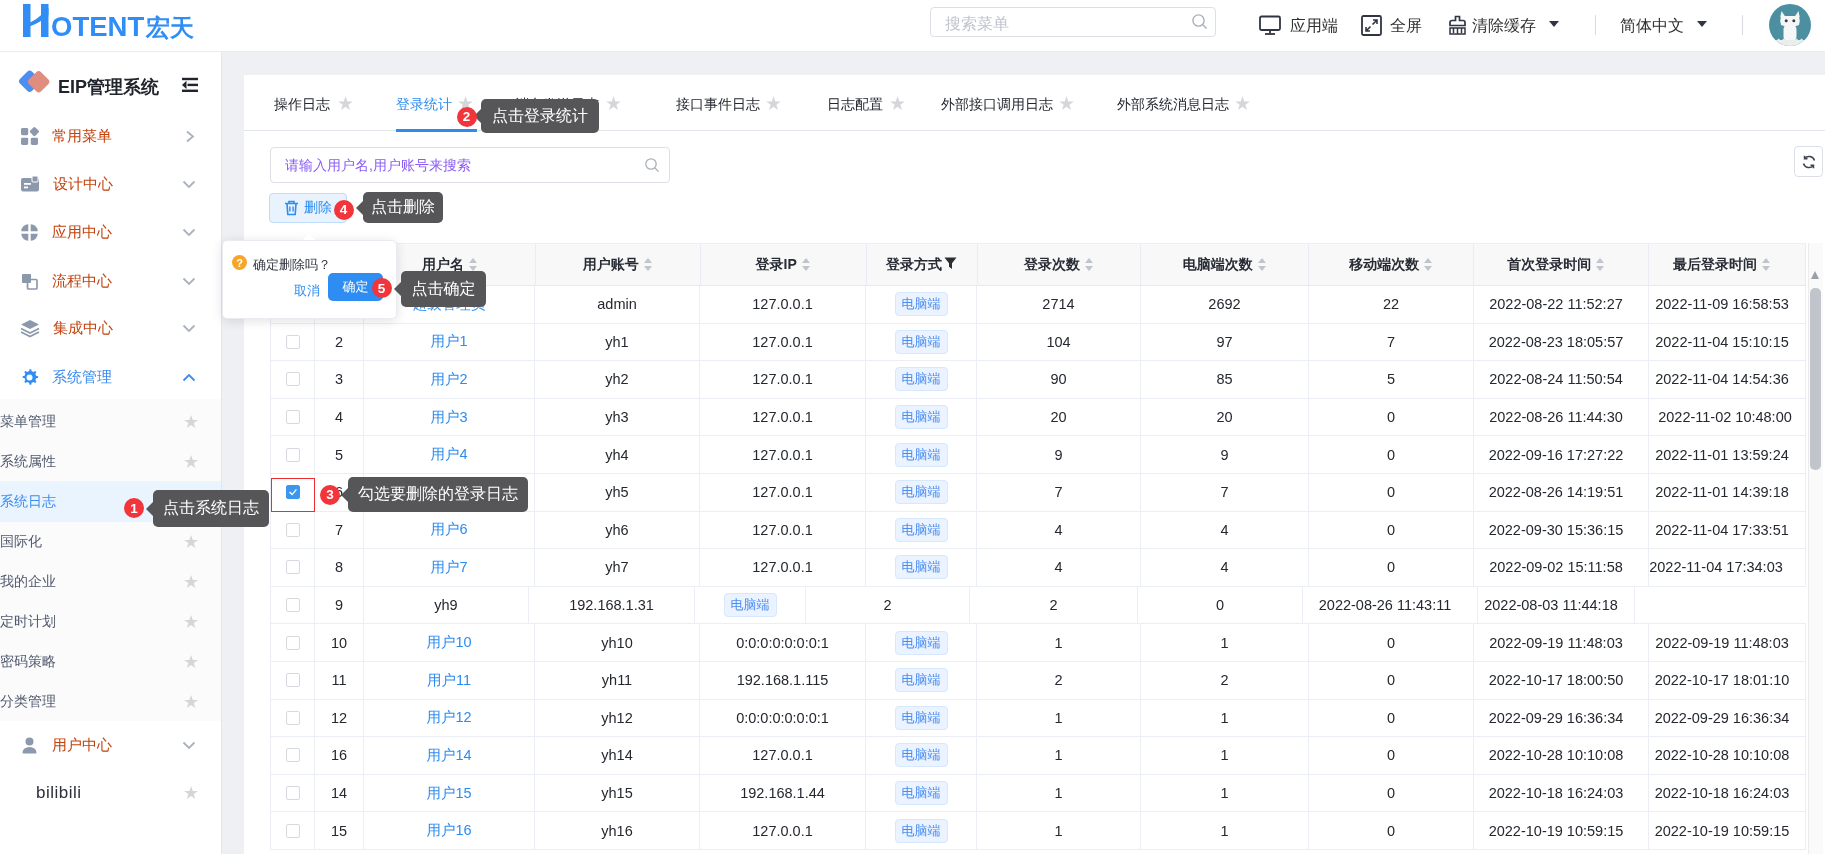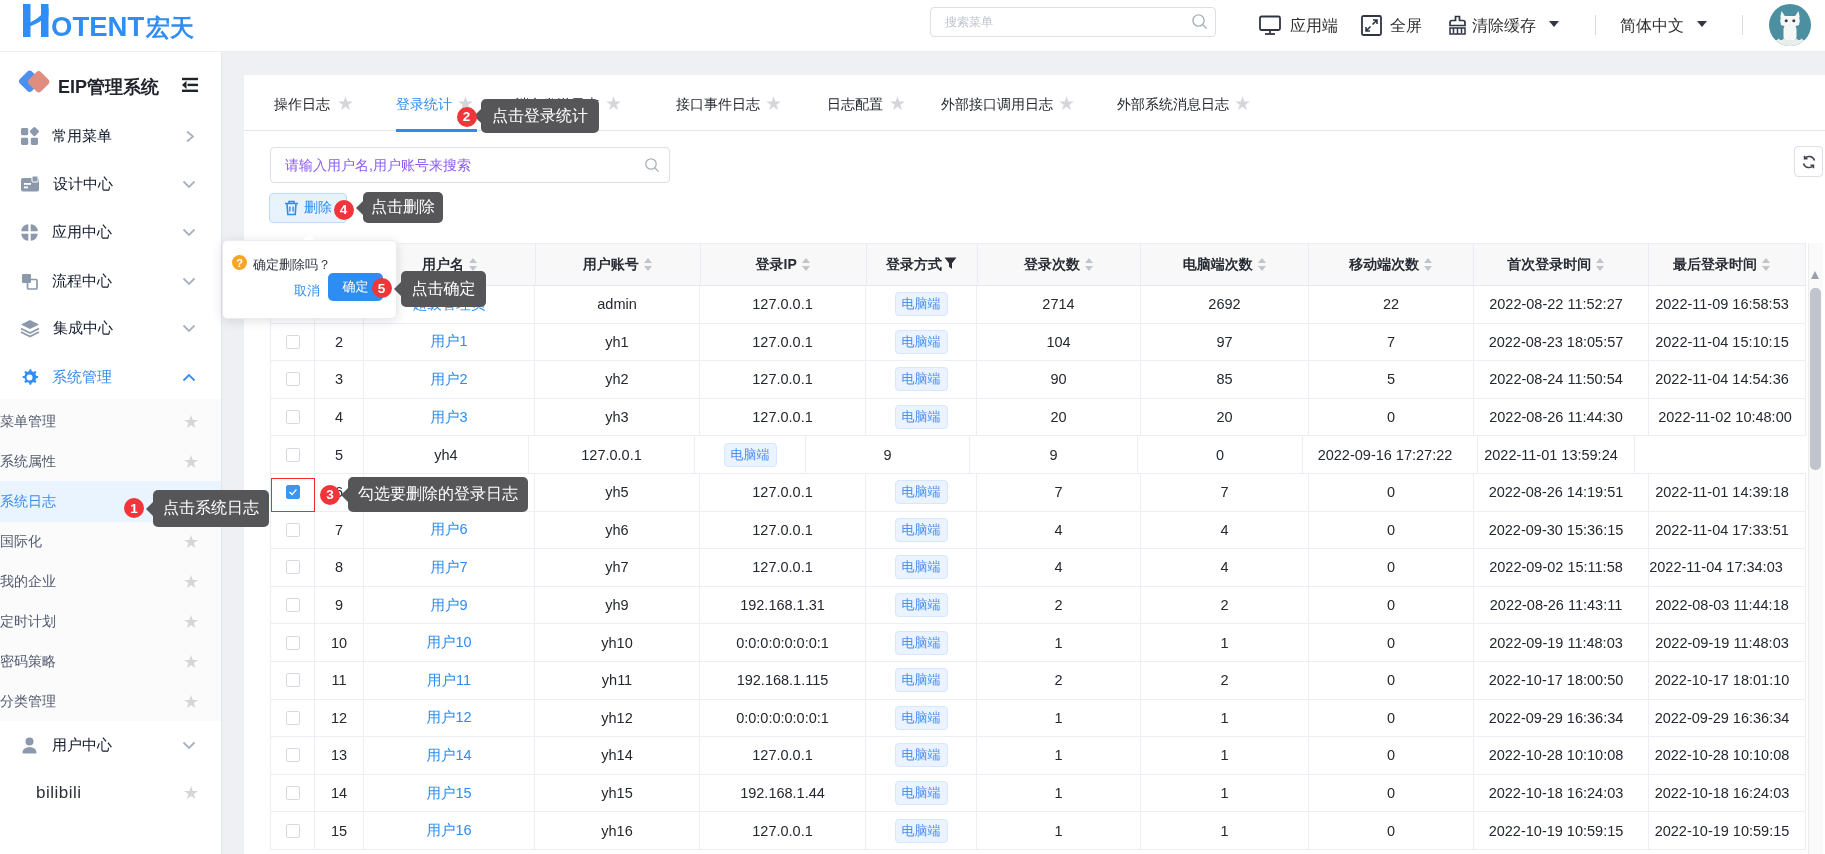--- a/index.html
+++ b/index.html
@@ -3,21 +3,21 @@
 
 *{margin:0;padding:0;box-sizing:border-box}
 html,body{width:1825px;height:854px;overflow:hidden}
 body{font-family:"Liberation Sans",sans-serif;background:#eef0f3;position:relative}
 .abs{position:absolute}
 .flex{display:flex;align-items:center}
 #topbar{position:absolute;left:0;top:0;width:1825px;height:52px;background:#fff;border-bottom:1px solid #ebedf0;z-index:10}
 #sidebar{position:absolute;left:0;top:52px;width:222px;height:802px;background:#fff;border-right:1px solid #e4e7ea;z-index:9}
 #panel{position:absolute;left:244px;top:75px;width:1581px;height:779px;background:#fff;z-index:1}
 .mitem{position:absolute;left:0;width:222px;height:48px;display:flex;align-items:center}
-.mitem .txt{font-size:15px;color:#0f172a;margin-left:13px}
+.mitem .txt{font-size:15px;color:#c2410c;margin-left:13px}
 .mitem svg.ic{margin-left:20px}
 .marrow{position:absolute;right:26px}
 .sub{position:absolute;left:0;width:221px;height:40px;display:flex;align-items:center;font-size:14px;color:#515a6e}
 .sub .t{}
 .star{position:absolute;left:183px;font-size:18px;color:#d4d6da;line-height:1}
 .tabtxt{position:absolute;top:96px;font-size:14px;color:#23262e;white-space:nowrap}
 .tabstar{position:absolute;top:92px;font-size:19px;color:#d4d6da}
 .hcell{display:flex;align-items:center;justify-content:center;border-right:1px solid #e9ecf2;font-size:14px;font-weight:bold;color:#272b33;white-space:nowrap}
 .cell{display:flex;align-items:center;justify-content:center;border-right:1px solid #ebeef5;font-size:14.5px;color:#24282f;white-space:nowrap}
 .trow{position:absolute;left:270px;width:1536px;height:37.6px;display:flex;border-bottom:1px solid #ebeef5;background:#fff}
@@ -33,21 +33,21 @@
 </style></head><body>
 <div id="topbar">
 <div class="abs" style="left:22px;top:3px;width:260px;height:40px"><svg width="200" height="40" viewBox="0 0 200 40">
         <rect x="1" y="1" width="7.5" height="33" fill="#2f8df5"></rect>
         <rect x="19" y="1" width="7.5" height="33" fill="#2f8df5"></rect>
         <path d="M1 22 C 10 20, 18 14, 26.5 5 L26.5 12 C 19 19, 9 24, 1 25 Z" fill="#2f8df5"></path>
         <text x="29" y="32.5" font-family="Liberation Sans" font-weight="bold" font-size="27.5" fill="#2f8df5" letter-spacing="0">OTENT</text>
         <text x="124" y="32.5" font-family="Liberation Sans" font-weight="bold" font-size="24" fill="#2f8df5">宏天</text>
       </svg></div>
 <div class="abs" style="left:930px;top:7px;width:286px;height:30px;border:1px solid #dcdfe6;border-radius:4px"></div>
-<div class="abs" style="left:945px;top:14px;font-size:12px;color:#bfc4cd">搜索菜单</div>
+<div class="abs" style="left:945px;top:14px;font-size:16px;color:#bfc4cd">搜索菜单</div>
 <svg class="abs" style="left:1191px;top:13px" width="17" height="17" viewBox="0 0 17 17">
       <circle cx="7.5" cy="7.5" r="5.6" fill="none" stroke="#aab0ba" stroke-width="1.4"></circle>
       <line x1="11.8" y1="11.8" x2="15.6" y2="15.6" stroke="#aab0ba" stroke-width="1.4"></line>
     </svg>
 <svg class="abs" style="left:1259px;top:15px" width="22" height="21" viewBox="0 0 22 21">
       <rect x="1" y="1.5" width="20" height="13.5" rx="1.5" fill="none" stroke="#2f3542" stroke-width="1.8"></rect>
       <line x1="11" y1="15" x2="11" y2="18.5" stroke="#2f3542" stroke-width="1.8"></line>
       <line x1="6" y1="19" x2="16" y2="19" stroke="#2f3542" stroke-width="1.8"></line>
     </svg>
 <div class="abs hdr-item" style="left:1290px;top:16px;font-size:16px">应用端</div>
@@ -361,20 +361,23 @@
 <div class="cell" style="width:168px">20</div>
 <div class="cell" style="width:165px">0</div>
 <div class="cell" style="width:175px;padding-right:10px">2022-08-26 11:44:30</div>
 <div class="cell" style="width:157px;padding-right:4px">2022-11-02 10:48:00</div>
 </div>
 <div class="trow" style="top:436.4px;border-left:1px solid #ebeef5;z-index:2">
 <div class="cell" style="width:44px">
       <span class="cb"></span>
     </div>
 <div class="cell" style="width:49px">5</div>
+<div class="cell" style="width:171px">
+      <span class="link">用户4</span>
+    </div>
 <div class="cell" style="width:165px">yh4</div>
 <div class="cell" style="width:166px">127.0.0.1</div>
 <div class="cell" style="width:111px">
       <span class="pcbadge">电脑端</span>
     </div>
 <div class="cell" style="width:164px">9</div>
 <div class="cell" style="width:168px">9</div>
 <div class="cell" style="width:165px">0</div>
 <div class="cell" style="width:175px;padding-right:10px">2022-09-16 17:27:22</div>
 <div class="cell" style="width:157px;padding-right:10px">2022-11-01 13:59:24</div>
@@ -438,23 +441,20 @@
 <div class="cell" style="width:168px">4</div>
 <div class="cell" style="width:165px">0</div>
 <div class="cell" style="width:175px;padding-right:10px">2022-09-02 15:11:58</div>
 <div class="cell" style="width:157px;padding-right:22px">2022-11-04 17:34:03</div>
 </div>
 <div class="trow" style="top:586.8px;border-left:1px solid #ebeef5;z-index:2">
 <div class="cell" style="width:44px">
       <span class="cb"></span>
     </div>
 <div class="cell" style="width:49px">9</div>
-<div class="cell" style="width:171px">
-      <span class="link">用户9</span>
-    </div>
 <div class="cell" style="width:165px">yh9</div>
 <div class="cell" style="width:166px">192.168.1.31</div>
 <div class="cell" style="width:111px">
       <span class="pcbadge">电脑端</span>
     </div>
 <div class="cell" style="width:164px">2</div>
 <div class="cell" style="width:168px">2</div>
 <div class="cell" style="width:165px">0</div>
 <div class="cell" style="width:175px;padding-right:10px">2022-08-26 11:43:11</div>
 <div class="cell" style="width:157px;padding-right:10px">2022-08-03 11:44:18</div>
@@ -513,21 +513,21 @@
 <div class="cell" style="width:164px">1</div>
 <div class="cell" style="width:168px">1</div>
 <div class="cell" style="width:165px">0</div>
 <div class="cell" style="width:175px;padding-right:10px">2022-09-29 16:36:34</div>
 <div class="cell" style="width:157px;padding-right:10px">2022-09-29 16:36:34</div>
 </div>
 <div class="trow" style="top:737.2px;border-left:1px solid #ebeef5;z-index:2">
 <div class="cell" style="width:44px">
       <span class="cb"></span>
     </div>
-<div class="cell" style="width:49px">13</div>
+<div class="cell" style="width:49px">16</div>
 <div class="cell" style="width:171px">
       <span class="link">用户14</span>
     </div>
 <div class="cell" style="width:165px">yh14</div>
 <div class="cell" style="width:166px">127.0.0.1</div>
 <div class="cell" style="width:111px">
       <span class="pcbadge">电脑端</span>
     </div>
 <div class="cell" style="width:164px">1</div>
 <div class="cell" style="width:168px">1</div>

